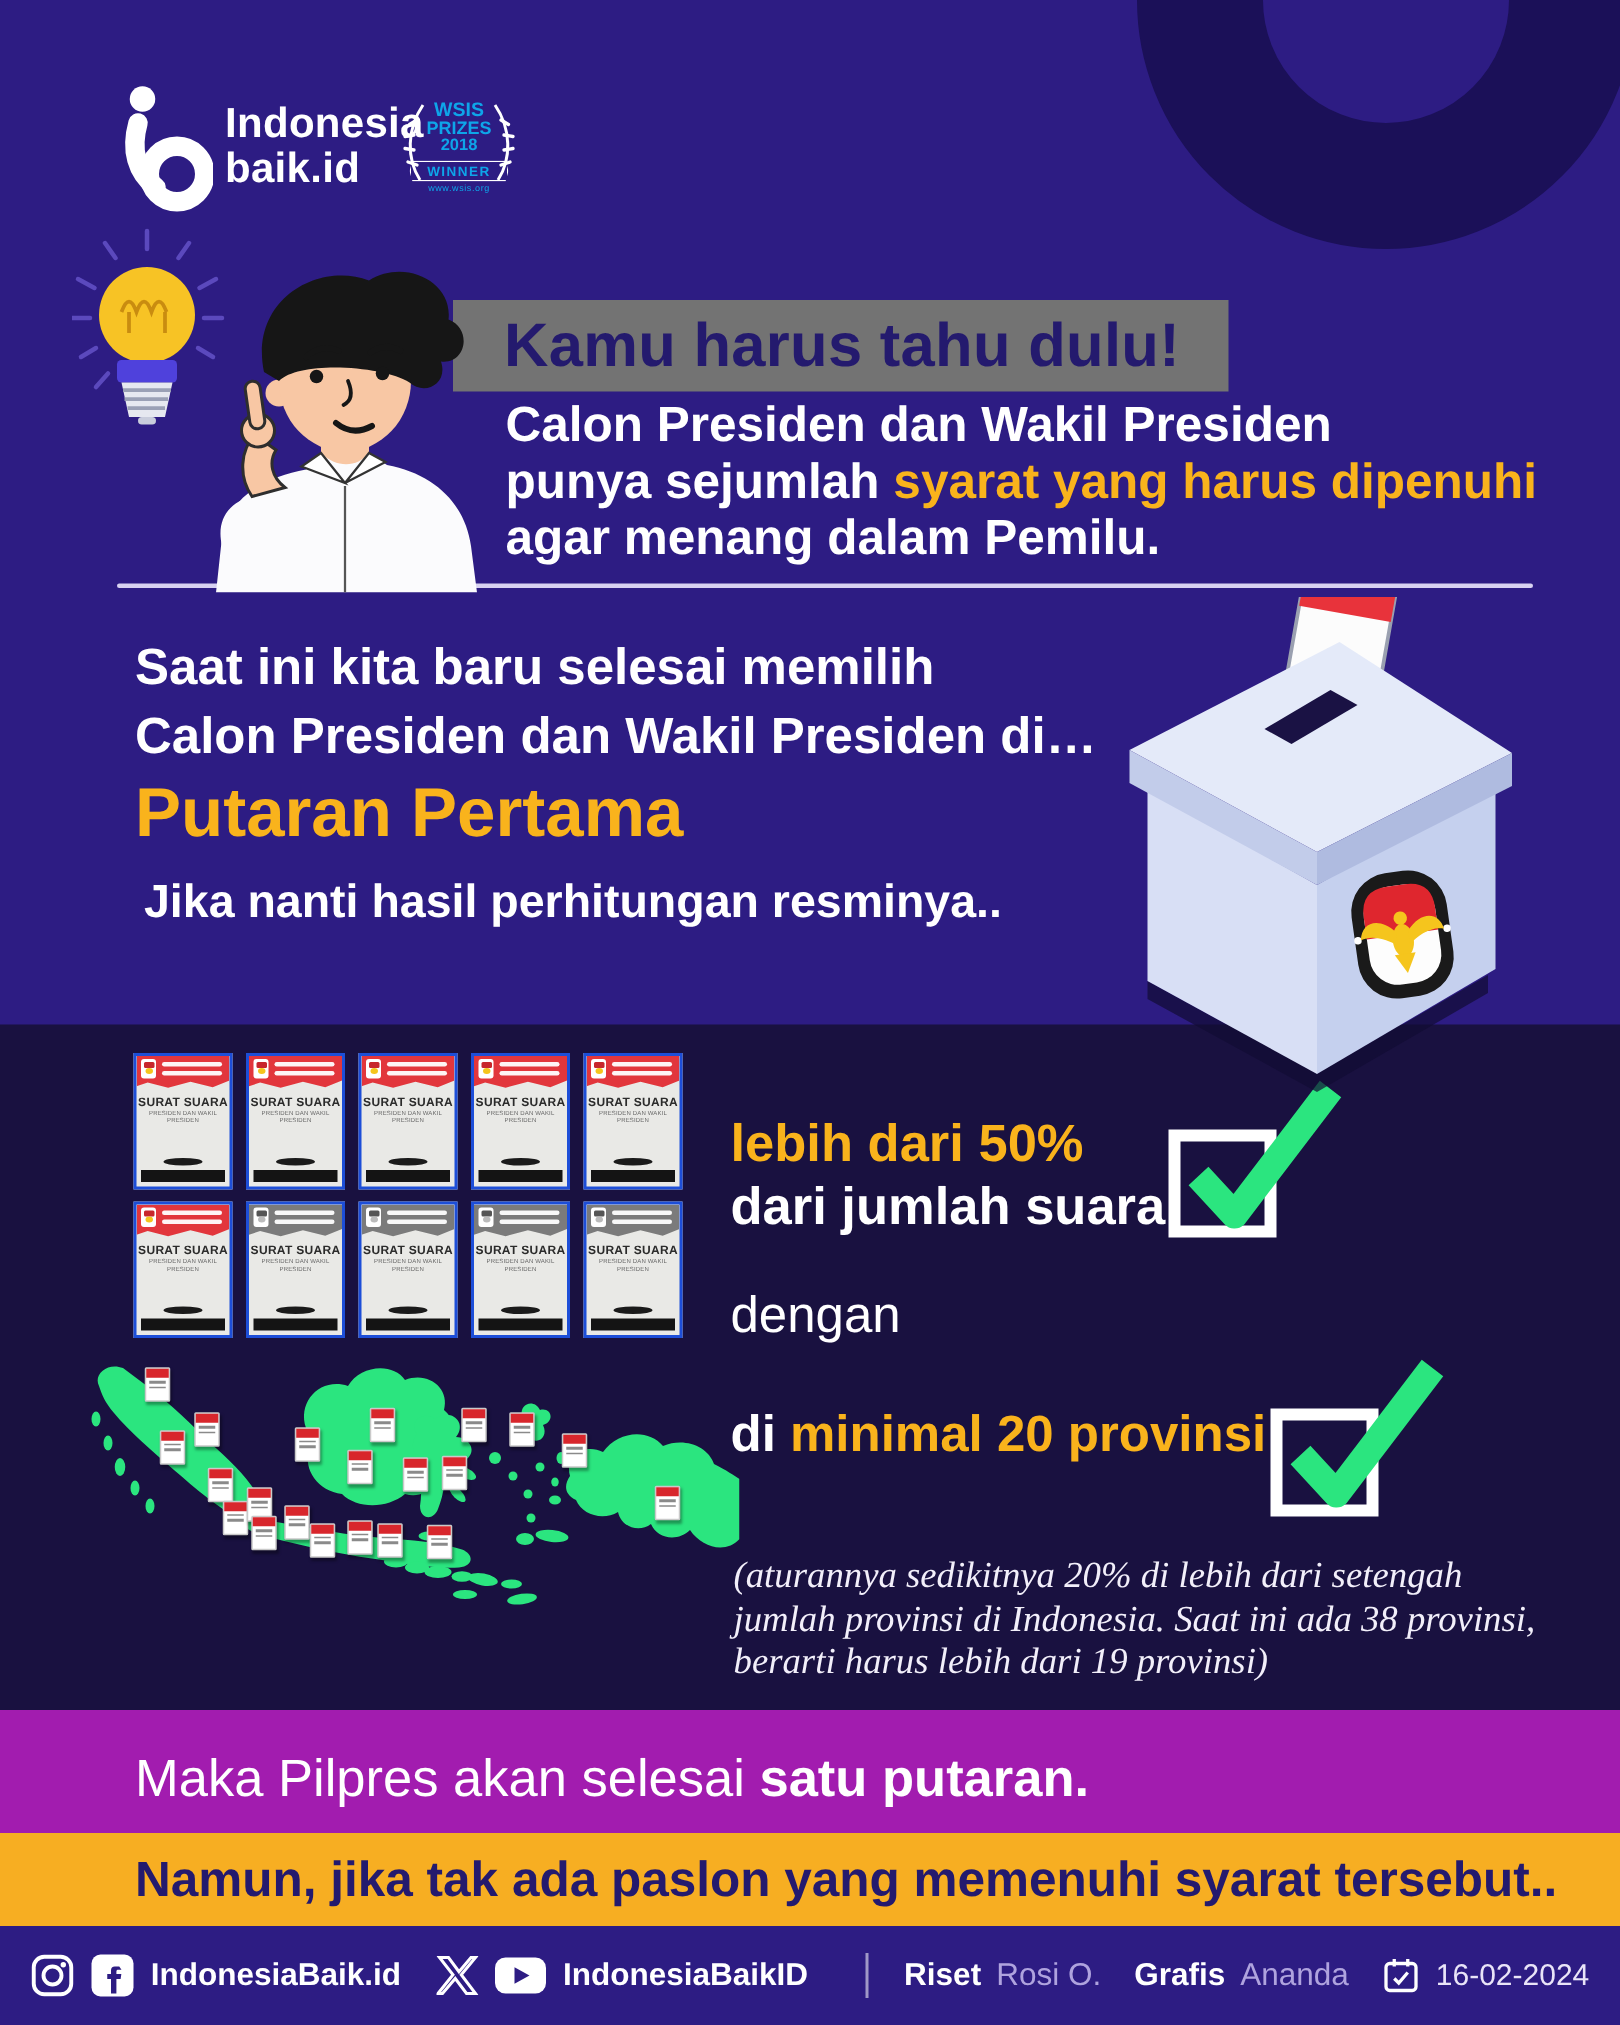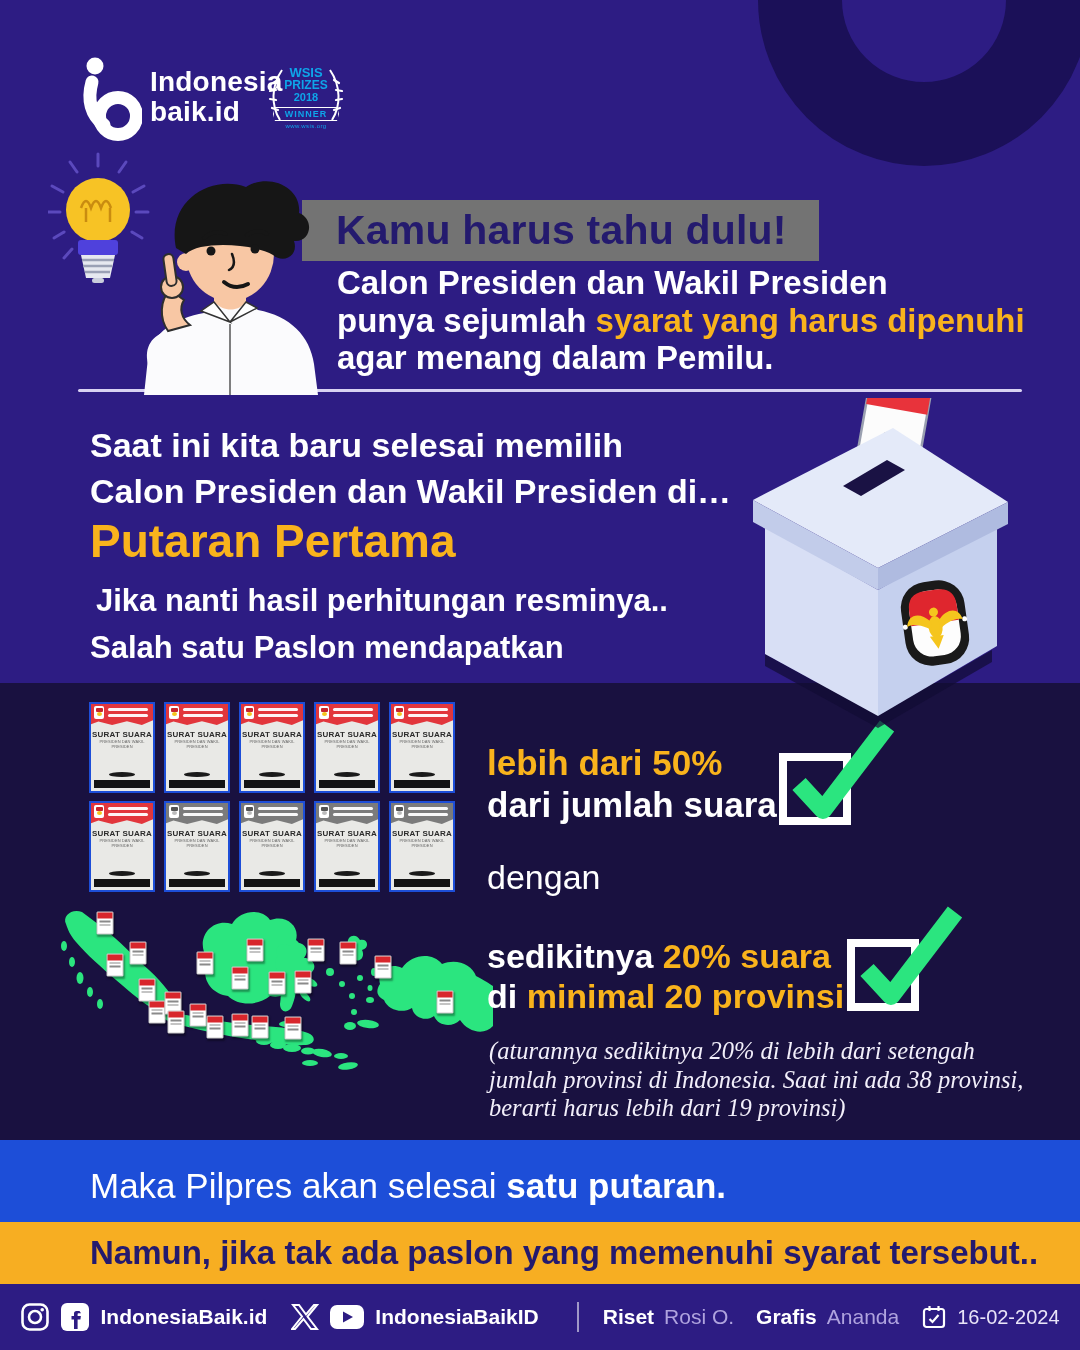--- a/index.html
+++ b/index.html
@@ -72,21 +72,21 @@
   .cb1{left:775px;top:712px;}
   .cb2{left:843px;top:898px;}
   
   .map{position:absolute;left:58px;top:908px;width:435px;height:165px;z-index:2;}
   .map svg{position:absolute;left:0;top:0;}
   .marker{position:absolute;width:17px;height:23px;background:#fff;border:1px solid #C9C9C9;border-radius:1px;
     transform:translate(-50%,-50%);box-shadow:1px 2px 2px rgba(0,0,0,.35);box-sizing:border-box;}
   .marker i{display:block;height:6px;background:#D8262C;}
   .marker em{display:block;width:11px;height:1.5px;background:#8A8A8A;margin:2px auto 0;}
   
-  .red-bar{position:absolute;left:0;top:1140px;width:1080px;height:91px;background:#1d4ed8;z-index:2;
+  .red-bar{position:absolute;left:0;top:1140px;width:1080px;height:91px;background:#a21caf;z-index:2;
     display:flex;align-items:center;}
   .red-bar p{margin:0 0 0 90px;color:#fff;font-size:35px;font-weight:400;}
   .red-bar b{font-weight:700;}
   .yellow-bar{position:absolute;left:0;top:1222px;width:1080px;height:62px;background:#F7AE22;z-index:2;
     display:flex;align-items:center;}
   .yellow-bar p{margin:0 0 0 90px;color:#241A6E;font-size:33px;font-weight:700;}
   
   .footer{position:absolute;left:0;top:1284px;width:1080px;height:66px;display:flex;align-items:center;
     justify-content:center;gap:10px;z-index:2;color:#fff;}
   .footer .handle{font-size:21px;font-weight:700;margin-right:14px;}
@@ -191,21 +191,20 @@
     <div><span>punya sejumlah </span><span class="hl">syarat yang harus dipenuhi</span></div>
     <div>agar menang dalam Pemilu.</div>
   </div>
 
   <div class="mid1">
     <div>Saat ini kita baru selesai memilih</div>
     <div>Calon Presiden dan Wakil Presiden di…</div>
   </div>
   <div class="round-title">Putaran Pertama</div>
   <div class="mid2">Jika nanti hasil perhitungan resminya..</div>
-  <div class="mid3">Salah satu Paslon mendapatkan</div>
 
   <div class="dark"></div>
 
   <svg class="ballot-box" viewBox="0 0 285 330">
     <polygon points="30,256 143,318 257,252 257,264 143,330 30,268" fill="#110B33" opacity="0.7"></polygon>
     <polygon points="30,128 143,192 143,318 30,256" fill="#D8DFF5"></polygon>
     <polygon points="143,192 262,124 262,248 143,318" fill="#C5D0EE"></polygon>
     <g transform="rotate(10 150 60)">
       <rect x="122" y="-12" width="62" height="98" fill="#FCFCFC" stroke="#9AA0B0" stroke-width="2.5"></rect>
       <rect x="122" y="-12" width="62" height="22" fill="#E8333B"></rect>
@@ -519,21 +518,20 @@
         </div>
         <div class="marker" style="left: 89%; top: 57%;">
           <i></i>
           <em></em>
           <em></em>
         </div>
       </div>
   </div>
 
   <div class="req2">
-    <div><span>sedikitnya </span><span class="hl">20% suara</span></div>
     <div><span>di </span><span class="hl">minimal 20 provinsi</span></div>
   </div>
   <svg class="checkbox cb2" viewBox="0 0 120 120">
     <rect x="8" y="45" width="64" height="64" fill="none" stroke="#fff" stroke-width="8"></rect>
     <path d="M24,72 L48,98 L112,14" fill="none" stroke="#2BE57F" stroke-width="18" stroke-linejoin="round"></path>
   </svg>
 
   <div class="note">
     <div>(aturannya sedikitnya 20% di lebih dari setengah</div>
     <div>jumlah provinsi di Indonesia. Saat ini ada 38 provinsi,</div>

